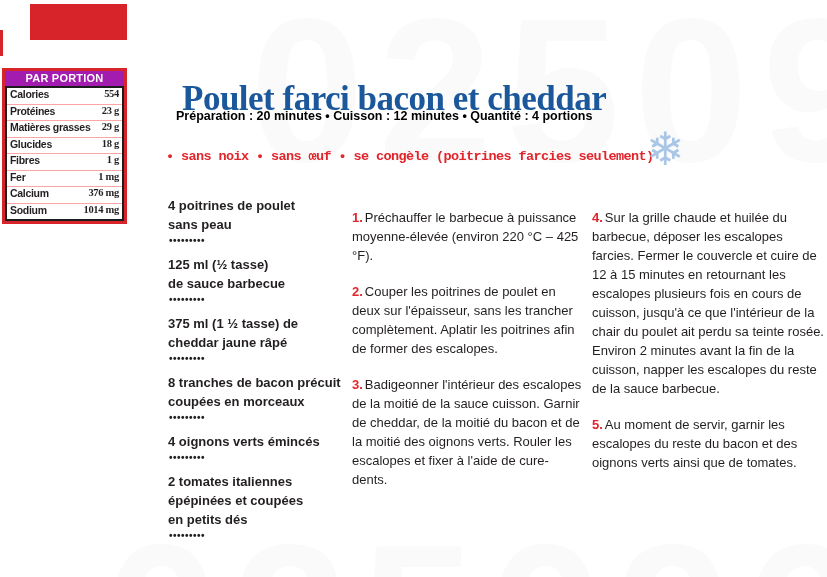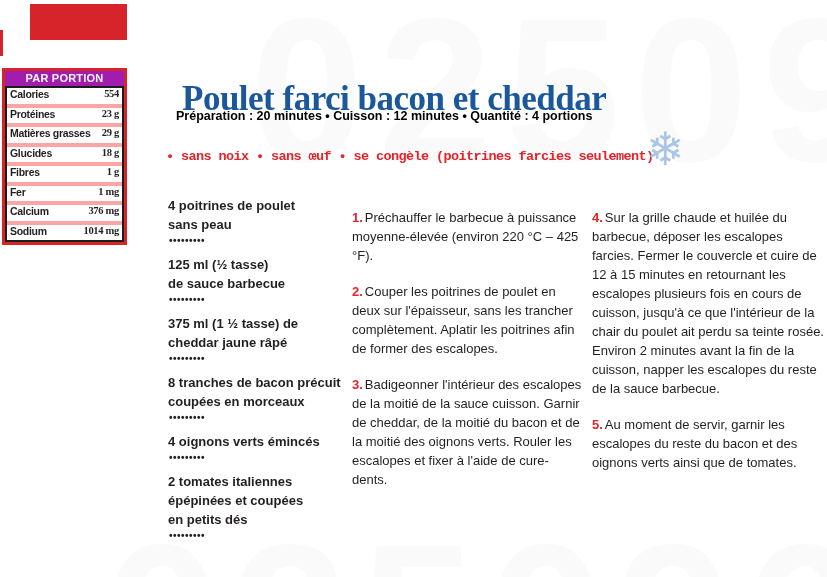--- a/index.html
+++ b/index.html
@@ -25,21 +25,21 @@
   }
   .nutri-header{
     background:#a21caf;color:#ffffff;text-align:center;
     font-size:11px;font-weight:bold;line-height:15px;height:15px;letter-spacing:0.2px;
   }
   .nutri-rows{background:#ffffff;border:2px solid #1c1c1c;}
   .nutri-row{
     display:flex;justify-content:space-between;align-items:flex-start;
     height:15.5px;padding:0 3px;font-size:10.5px;font-weight:bold;letter-spacing:-0.3px;
   }
-  .nutri-row + .nutri-row{border-top:4px solid #fca5a5;}
+  .nutri-row + .nutri-row{border-top:1px solid #fca5a5;}
   .nutri-label{white-space:nowrap;}
   .nutri-value{white-space:nowrap;font-family:Liberation Serif, serif;}
   
   .title{
     position:absolute;left:166px;top:63px;z-index:2;
     font-family:"Liberation Serif",serif;font-weight:bold;font-size:35px;
     color:#1a579b;letter-spacing:-0.5px;white-space:nowrap;
   }
   .meta{
     position:absolute;left:176px;top:109px;z-index:2;

